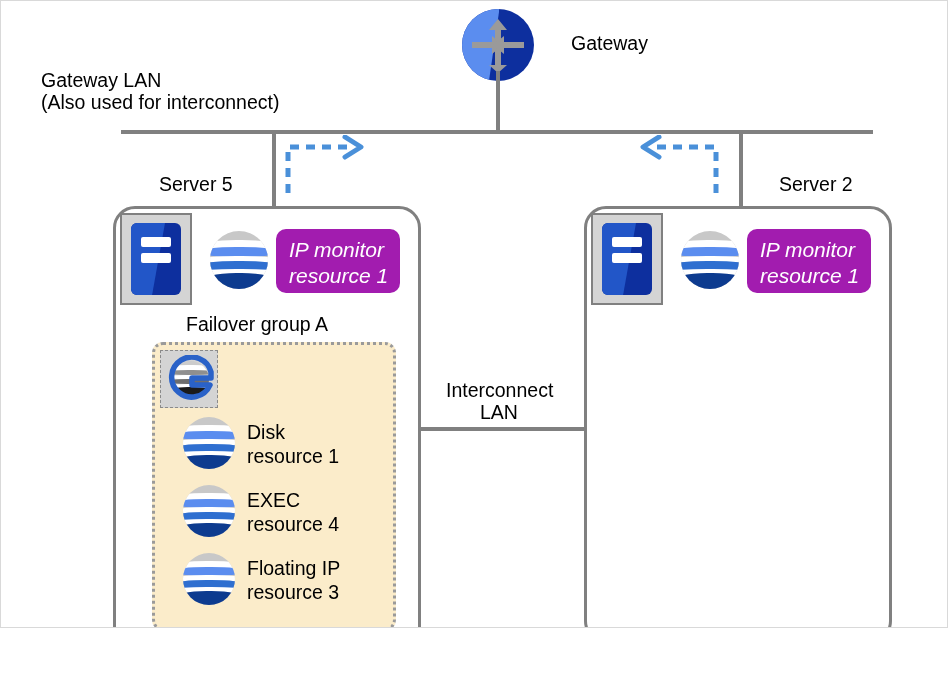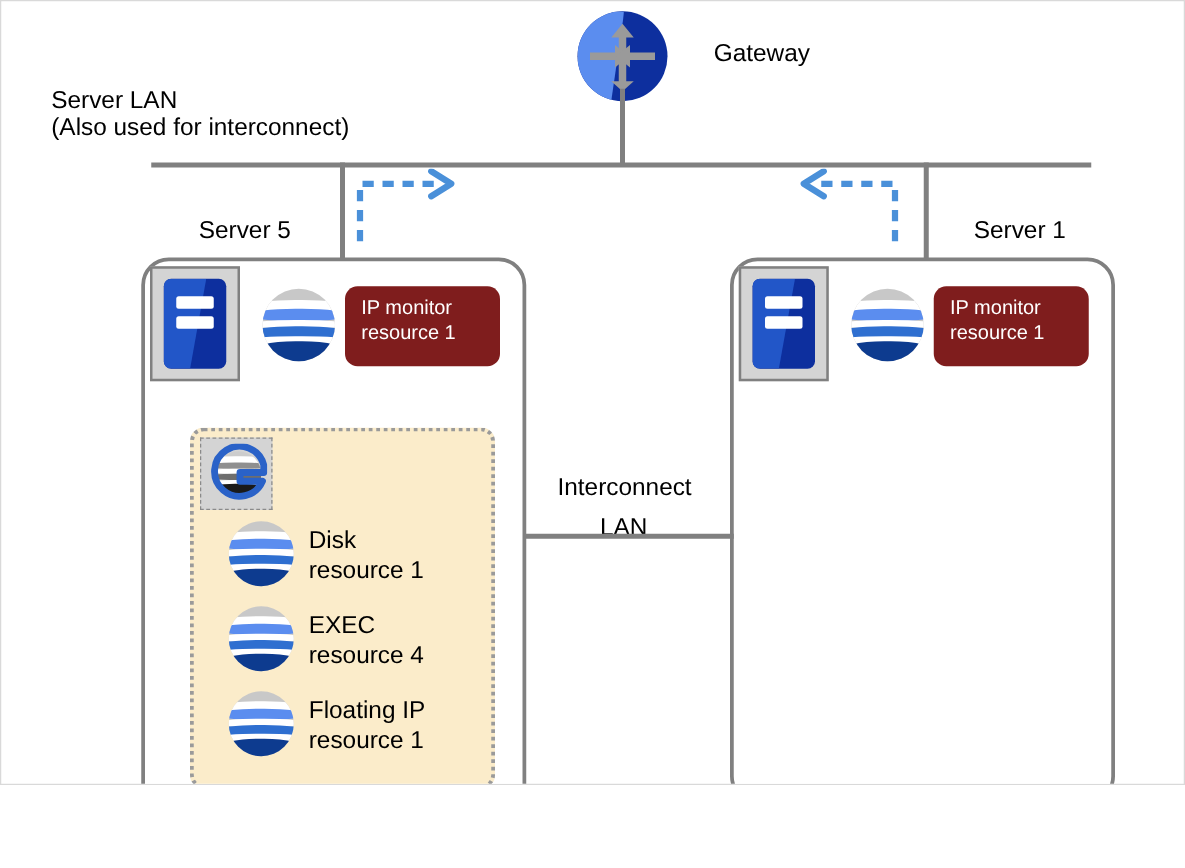--- a/index.html
+++ b/index.html
@@ -155,29 +155,30 @@
   .grp-ring {
     position: absolute;
     left: 5px; top: 4px;
     width: 48px;
     height: 48px;
   }
 
   
   .badge {
     position: absolute;
-    background: #7f1d1d;
+    background: #a21caf;
     border-radius: 10px;
     color: #ffffff;
     font-family: "Liberation Sans", sans-serif;
-    font-size: 16px;
+    font-size: 21px;
     line-height: 1.24;
     padding: 8px 12px 9px 13px;
     box-sizing: border-box;
     white-space: pre;
+    font-style: italic;
   }
 
   
   .fo-group {
     position: absolute;
     background: #fbecca;
     border: 3px dotted #9a9a9a;
     border-radius: 11px;
     box-sizing: border-box;
   }
@@ -198,39 +199,39 @@
         <path d="M33 42 L39 42 L39 62 L45 62 L36 70 L27 62 L33 62 Z" transform="translate(0,-6)"></path>
         <path d="M10 33 L30 33 L30 27 L41 36 L30 45 L30 39 L10 39 Z"></path>
         <path d="M62 33 L42 33 L42 27 L31 36 L42 45 L42 39 L62 39 Z"></path>
       </g>
     </svg>
   </div>
   <div class="txt t20" style="left:570px; top:31px;">Gateway</div>
 
   <div class="vline" style="left:495px; top:70px; height:62px;"></div>
 
-  <div class="txt t20" style="left:40px; top:68px;">Server LAN</div>
+  <div class="txt t20" style="left:40px; top:68px;">Gateway LAN</div>
   <div class="txt t20" style="left:40px; top:90px;">(Also used for interconnect)</div>
 
   <div class="hline" style="left:120px; top:129px; width:752px;"></div>
 
   <div class="vline" style="left:271px; top:129px; height:78px;"></div>
   <div class="vline" style="left:738px; top:129px; height:78px;"></div>
 
   <svg class="arrow-svg" style="left:278px; top:134px;" width="92" height="62" viewBox="0 0 92 62">
     <path d="M9 58 L9 12 L74 12" fill="none" stroke="#4a90d9" stroke-width="5" stroke-dasharray="9 7"></path>
     <path d="M66 2 L82 12 L66 22" fill="none" stroke="#4a90d9" stroke-width="5" stroke-linecap="round" stroke-linejoin="round"></path>
   </svg>
   <svg class="arrow-svg" style="left:632px; top:134px;" width="92" height="62" viewBox="0 0 92 62">
     <path d="M83 58 L83 12 L18 12" fill="none" stroke="#4a90d9" stroke-width="5" stroke-dasharray="9 7"></path>
     <path d="M26 2 L10 12 L26 22" fill="none" stroke="#4a90d9" stroke-width="5" stroke-linecap="round" stroke-linejoin="round"></path>
   </svg>
 
   <div class="txt t20" style="left:158px; top:172px;">Server 5</div>
-  <div class="txt t20" style="left:778px; top:172px;">Server 1</div>
+  <div class="txt t20" style="left:778px; top:172px;">Server 2</div>
 
   <div class="server-box" style="left:112px; top:205px; width:308px; height:450px;">
 
     <div class="srv-icon" style="left:4px; top:4px;">
       <div class="body">
         <div class="bar b1"></div>
         <div class="bar b2"></div>
       </div>
     </div>
 
@@ -239,20 +240,21 @@
       <div class="band" style="top:27%;  height:17%; background:#5b8def;"></div>
       <div class="band" style="top:43%;  height:13%; background:#ffffff;"></div>
       <div class="band" style="top:52%;  height:17%; background:#2f6fd0;"></div>
       <div class="band" style="top:66%;  height:11%; background:#ffffff;"></div>
       <div class="band" style="top:73%;  height:34%; background:#0d3b8f;"></div>
     </div>
 
     <div class="badge" style="left:160px; top:20px; width:124px; height:64px;">IP monitor
 resource 1</div>
 
+    <div class="txt t20" style="left:70px; top:104px;">Failover group A</div>
 
     <div class="fo-group" style="left:36px; top:133px; width:244px; height:289px;">
 
       <div class="grp-icon" style="left:5px; top:5px;">
         <div class="grp-globe">
           <div class="gband" style="top:10%; height:16%; background:#ffffff;"></div>
           <div class="gband" style="top:24%; height:14%; background:#8f8f8f;"></div>
           <div class="gband" style="top:37%; height:13%; background:#ffffff;"></div>
           <div class="gband" style="top:49%; height:14%; background:#6e6e6e;"></div>
           <div class="gband" style="top:62%; height:11%; background:#ffffff;"></div>
@@ -287,21 +289,21 @@
 
       <div class="globe" style="left:28px; top:208px; width:52px; height:52px;">
         <div class="band" style="top:16%; height:19%; background:#ffffff;"></div>
         <div class="band" style="top:27%; height:17%; background:#5b8def;"></div>
         <div class="band" style="top:43%; height:13%; background:#ffffff;"></div>
         <div class="band" style="top:52%; height:17%; background:#2f6fd0;"></div>
         <div class="band" style="top:66%; height:11%; background:#ffffff;"></div>
         <div class="band" style="top:73%; height:34%; background:#0d3b8f;"></div>
       </div>
       <div class="txt t20" style="left:92px; top:212px;">Floating IP
-resource 1</div>
+resource 3</div>
 
     </div>
   </div>
 
   <div class="server-box" style="left:583px; top:205px; width:308px; height:437px;">
 
     <div class="srv-icon" style="left:4px; top:4px;">
       <div class="body">
         <div class="bar b1"></div>
         <div class="bar b2"></div>
@@ -315,16 +317,16 @@
       <div class="band" style="top:52%; height:17%; background:#2f6fd0;"></div>
       <div class="band" style="top:66%; height:11%; background:#ffffff;"></div>
       <div class="band" style="top:73%; height:34%; background:#0d3b8f;"></div>
     </div>
 
     <div class="badge" style="left:160px; top:20px; width:124px; height:64px;">IP monitor
 resource 1</div>
   </div>
 
   <div class="txt t20" style="left:445px; top:378px;">Interconnect</div>
-  <div class="txt t20" style="left:479px; top:400px;margin-top:10px;">LAN</div>
+  <div class="txt t20" style="left:479px; top:400px;">LAN</div>
   <div class="hline" style="left:418px; top:426px; width:168px;"></div>
 
 </div>
 
 </body></html>

